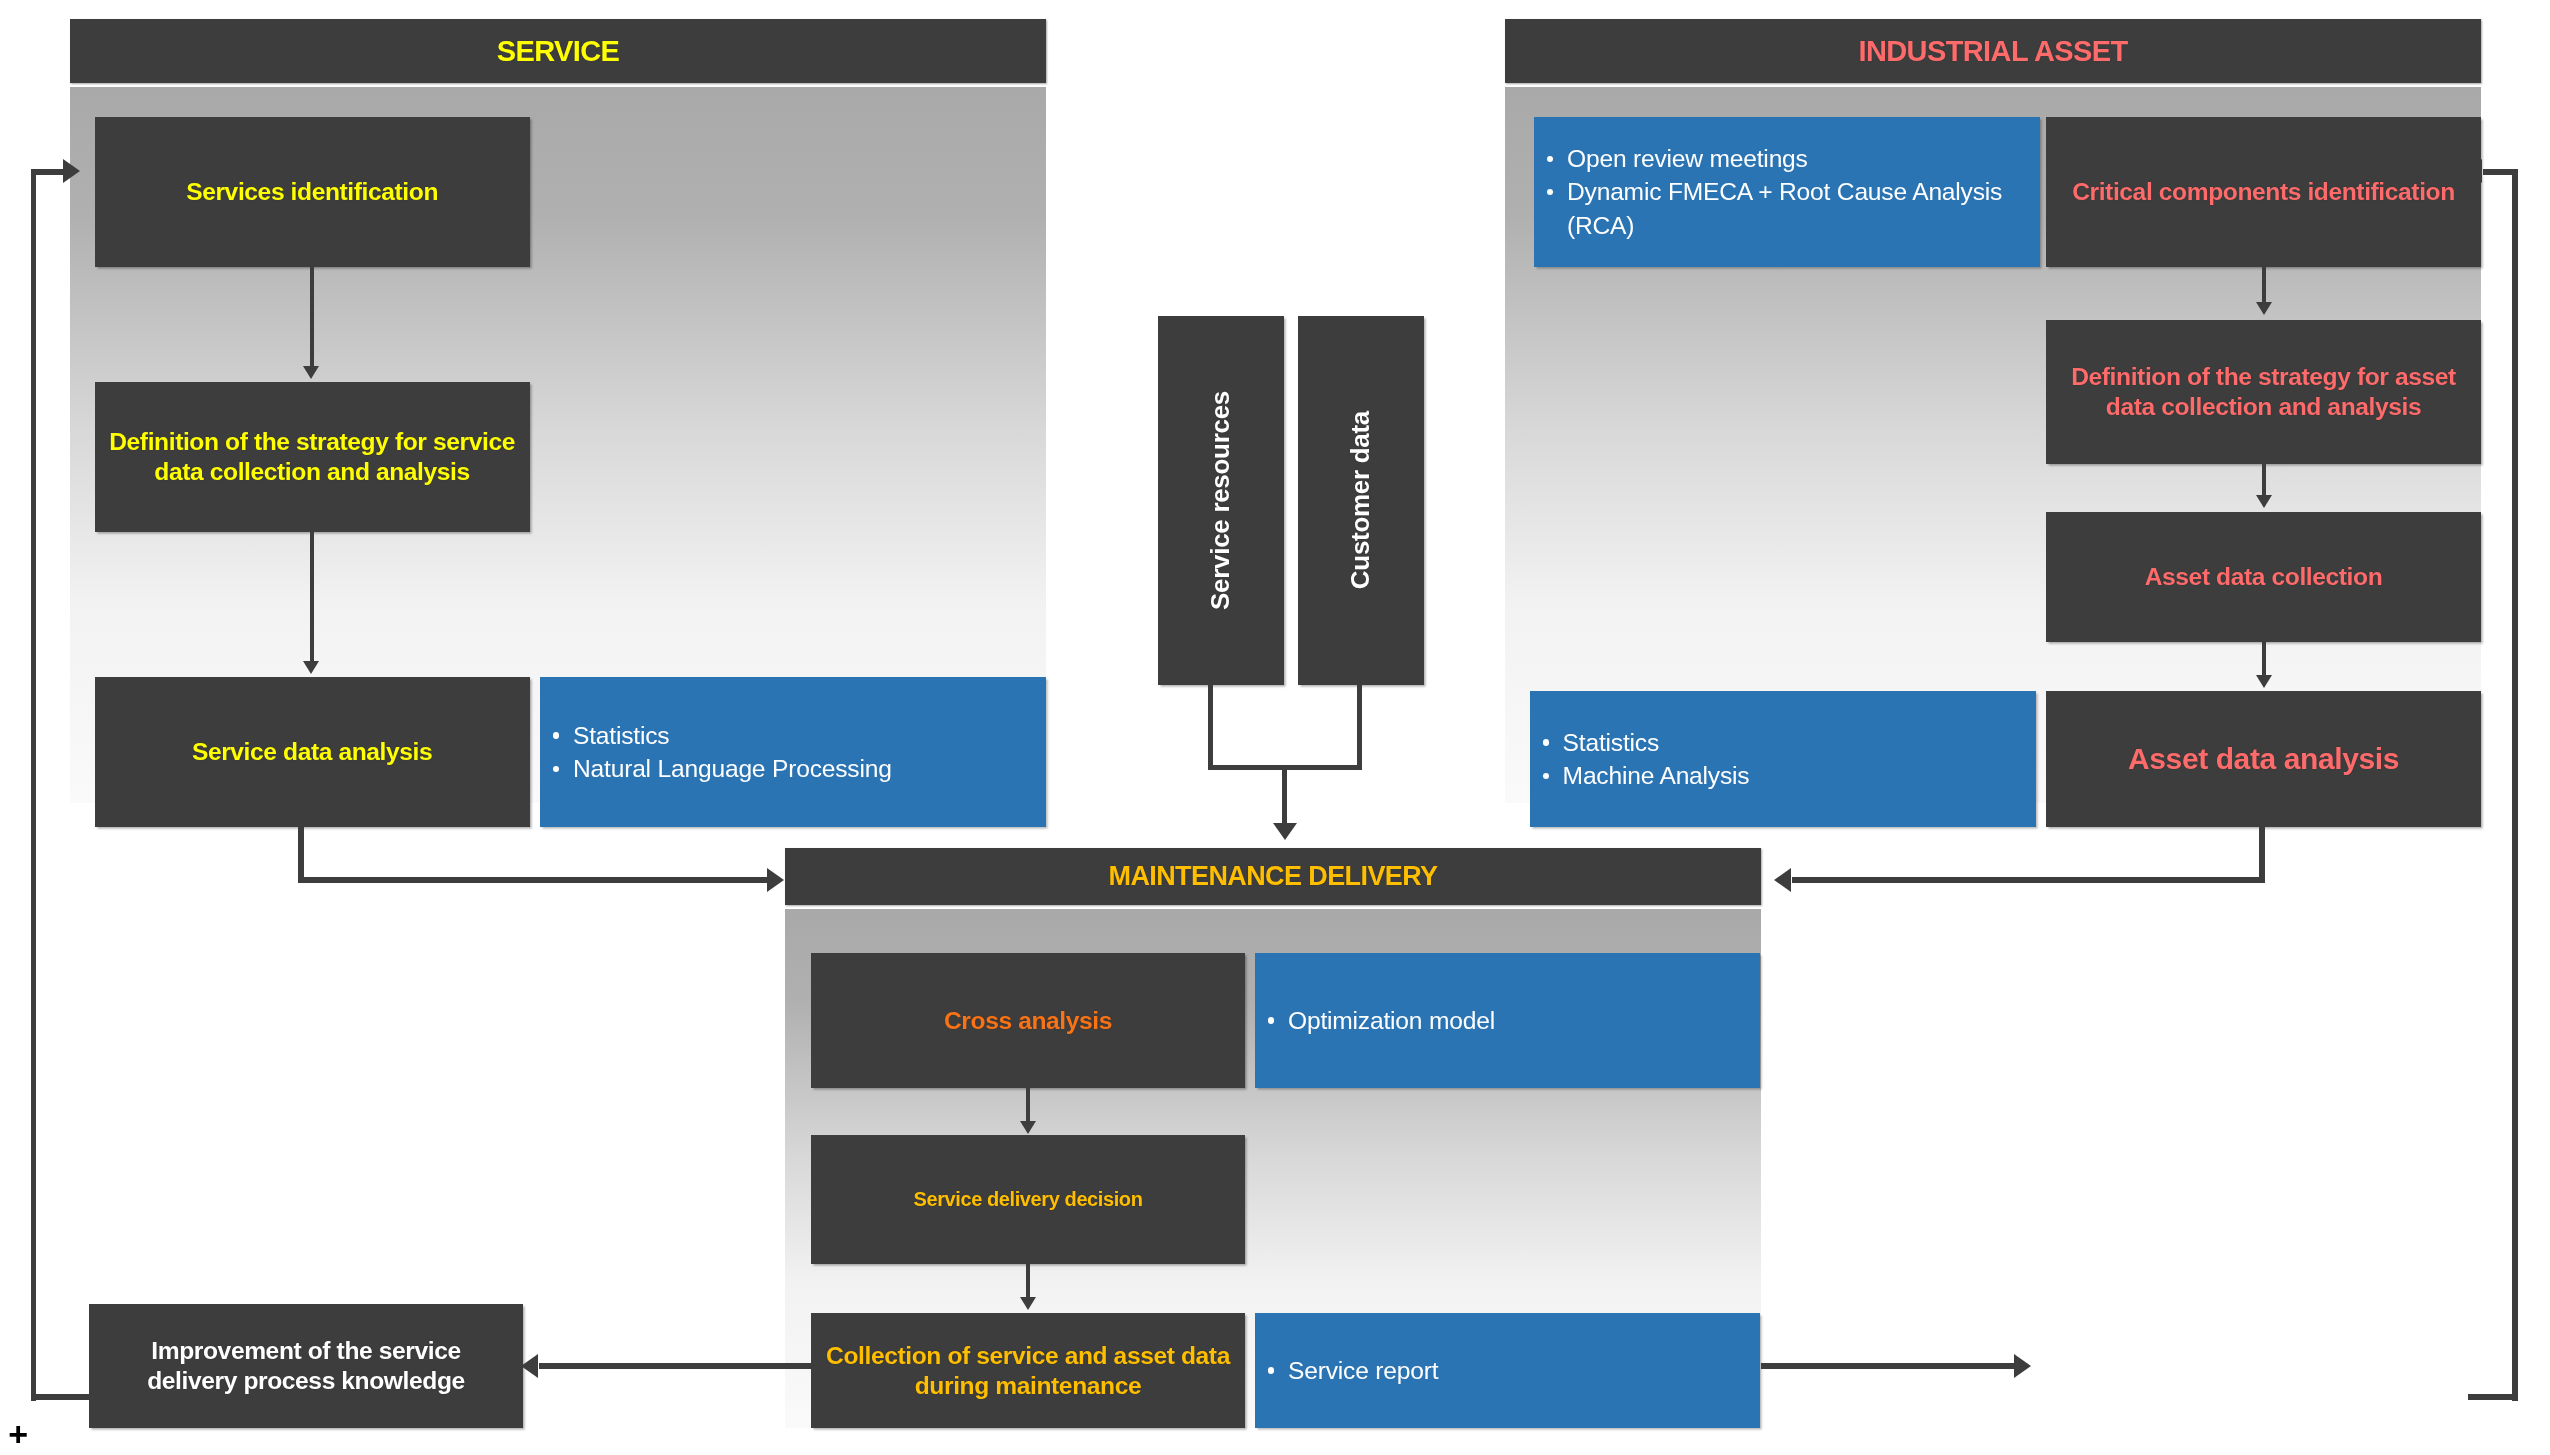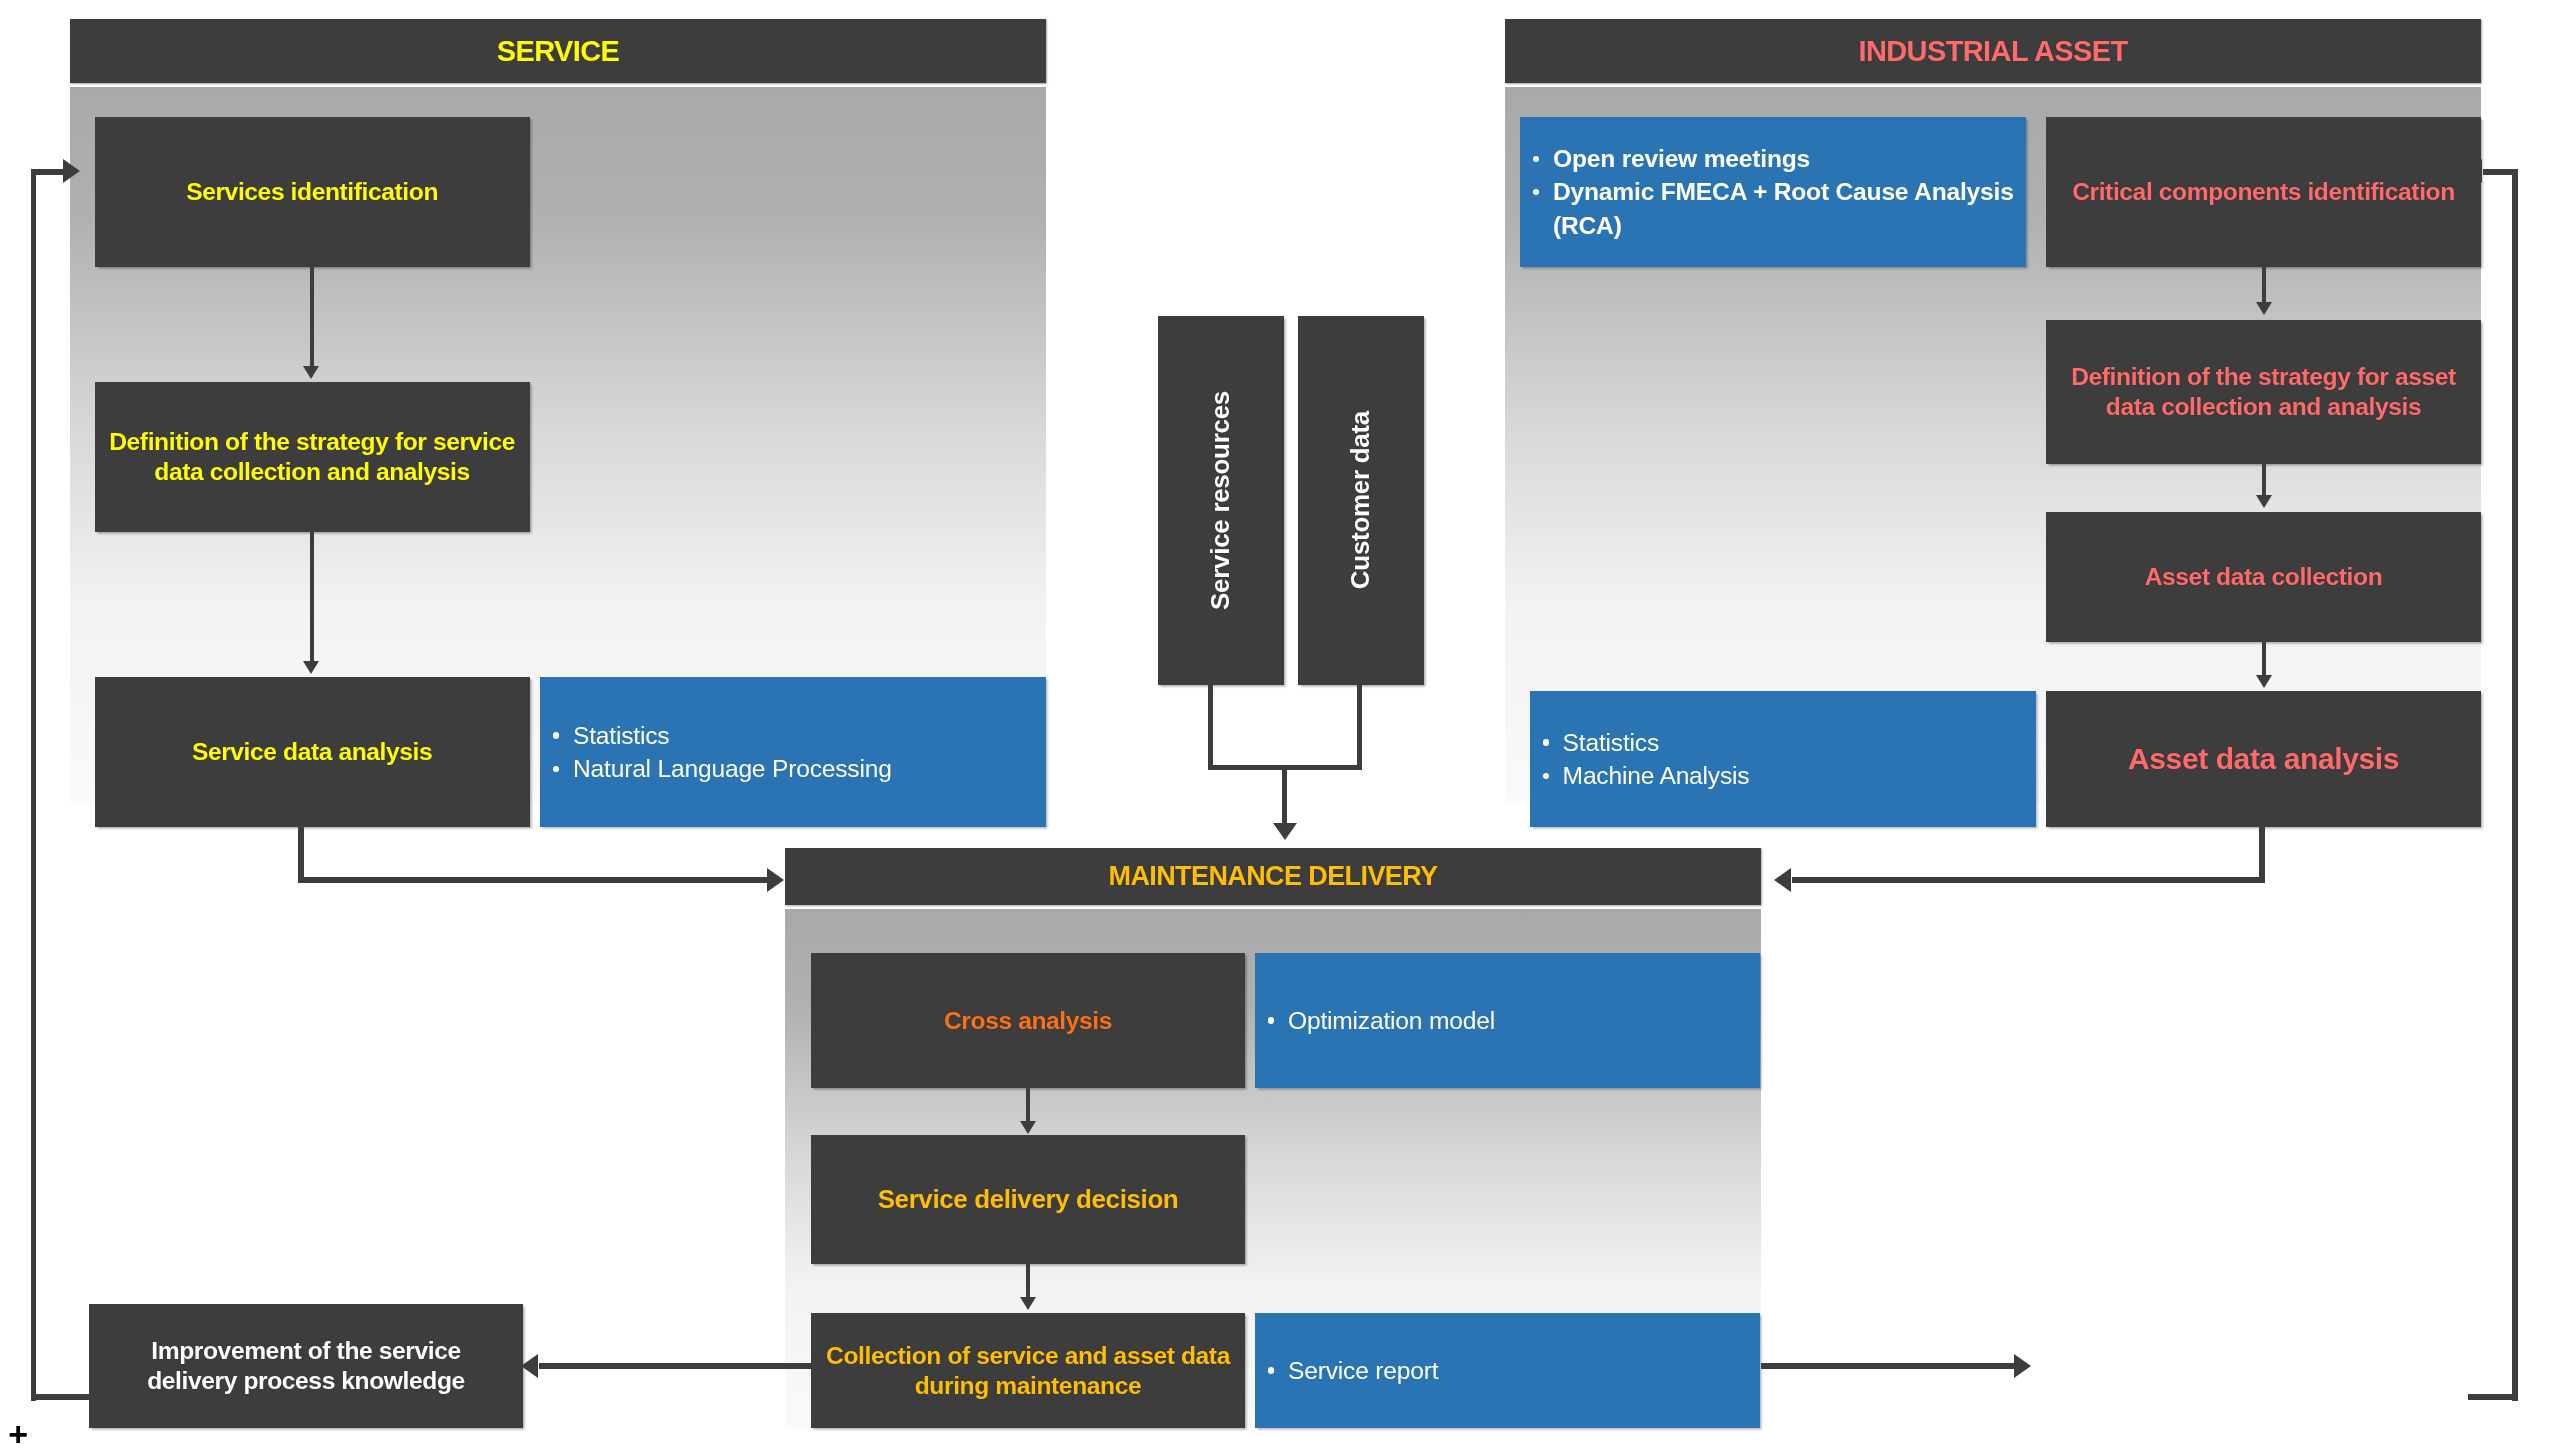--- a/index.html
+++ b/index.html
@@ -97,21 +97,21 @@
       </ul>
     </div>
   </div>
 
   <div class="panel" style="left:1505px;top:19px;width:976px;height:784px;">
     <div class="panel-header" style="height:64px;">
       <span style="color:#ff6b6b;font-size:29px;">INDUSTRIAL ASSET</span>
     </div>
     <div class="panel-body" style="top:68px;height:716px;"></div>
 
-    <div class="bbox" style="left:15px;top:98px;width:506px;height:150px;font-weight:bold;">
+    <div class="bbox" style="left:29px;top:98px;width:506px;height:150px;">
       <ul>
         <li style="font-size:24.6px;">Open review meetings</li>
         <li style="font-size:24.6px;">Dynamic FMECA + Root Cause Analysis (RCA)</li>
       </ul>
     </div>
 
     <div class="nbox" style="left:541px;top:98px;width:435px;height:150px;">
       <span style="color:#ff6b6b;font-size:24.6px;padding:0 17.6px;">Critical components identification</span>
     </div>
 
@@ -170,21 +170,21 @@
     <div class="bbox" style="left:470px;top:105px;width:505px;height:135px;">
       <ul>
         <li style="font-size:24.6px;">Optimization model</li>
       </ul>
     </div>
 
     <div class="thinv" style="left:241px;top:240px;height:36px;"></div>
     <div class="arrow downsm" style="left:235px;top:273px;"></div>
 
     <div class="nbox" style="left:26px;top:287px;width:434px;height:129px;">
-      <span style="color:#ffbf00;font-size:26px;">Service delivery decision</span>
+      <span style="color:#ffbf00;font-size:20px;">Service delivery decision</span>
     </div>
 
     <div class="thinv" style="left:241px;top:416px;height:36px;"></div>
     <div class="arrow downsm" style="left:235px;top:449px;"></div>
 
     <div class="nbox" style="left:26px;top:465px;width:434px;height:115px;">
       <span style="color:#ffbf00;font-size:24.6px;padding:0 11.7px;">Collection of service and asset data during maintenance</span>
     </div>
 
     <div class="bbox" style="left:470px;top:465px;width:505px;height:115px;">

